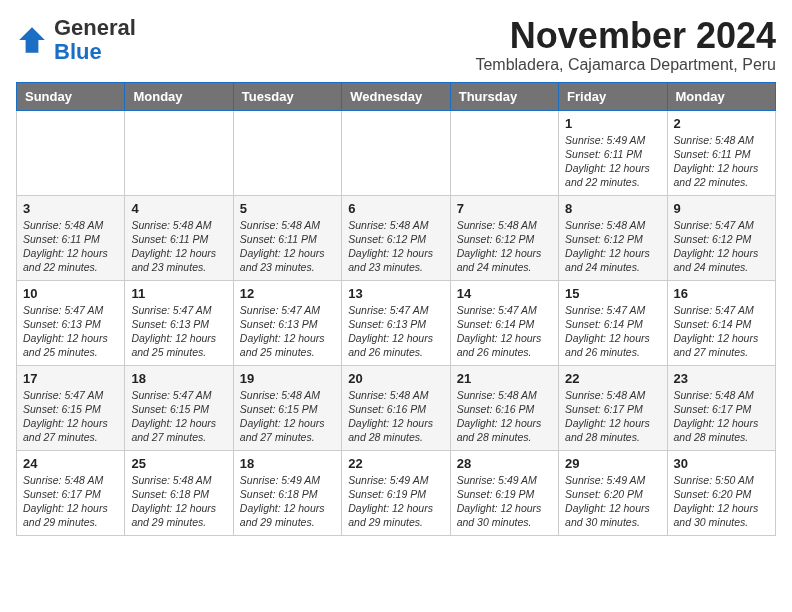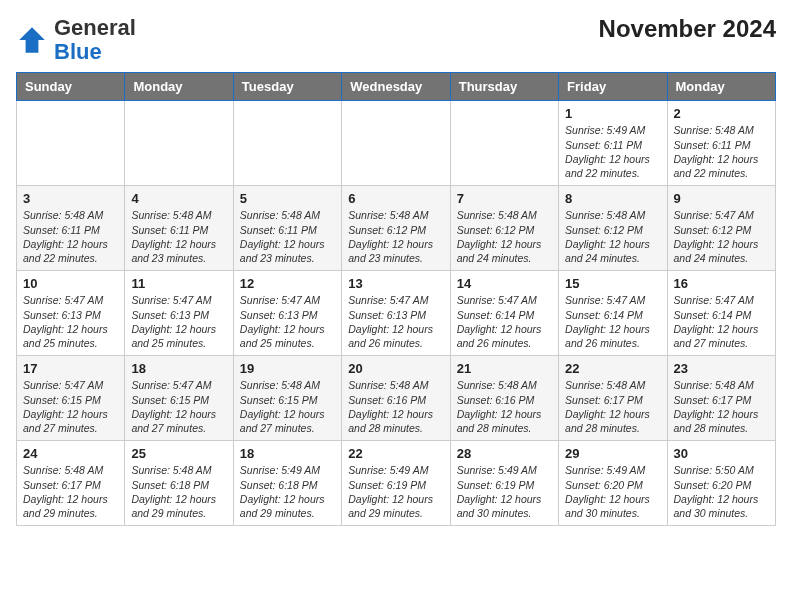--- a/index.html
+++ b/index.html
@@ -30,21 +30,21 @@
     .logo-general { color: #333; }
     .logo-blue { color: #1a6fc4; }
     .logo-icon {
       width: 32px;
       height: 32px;
     }
     .title-area {
       text-align: right;
     }
     .month-title {
-      font-size: 24px;
+      font-size: 36px;
       font-weight: bold;
       color: #222;
       line-height: 1.1;
     }
     .location {
       font-size: 16px;
       color: #444;
     }
     .calendar {
       width: 100%;
@@ -95,20 +95,21 @@
     <svg class="logo-icon" viewBox="0 0 40 40">
       <polygon points="20,4 36,20 28,20 28,36 12,36 12,20 4,20" fill="#1a6fc4"></polygon>
     </svg>
     <div class="logo-text">
       <span class="logo-general">General</span><br>
       <span class="logo-blue">Blue</span>
     </div>
   </div>
   <div class="title-area">
     <div class="month-title">November 2024</div>
+    <div class="location">Tembladera, Cajamarca Department, Peru</div>
   </div>
 </div>
 
 <table class="calendar">
   <thead>
     <tr>
       <th>Sunday</th>
       <th>Monday</th>
       <th>Tuesday</th>
       <th>Wednesday</th>

